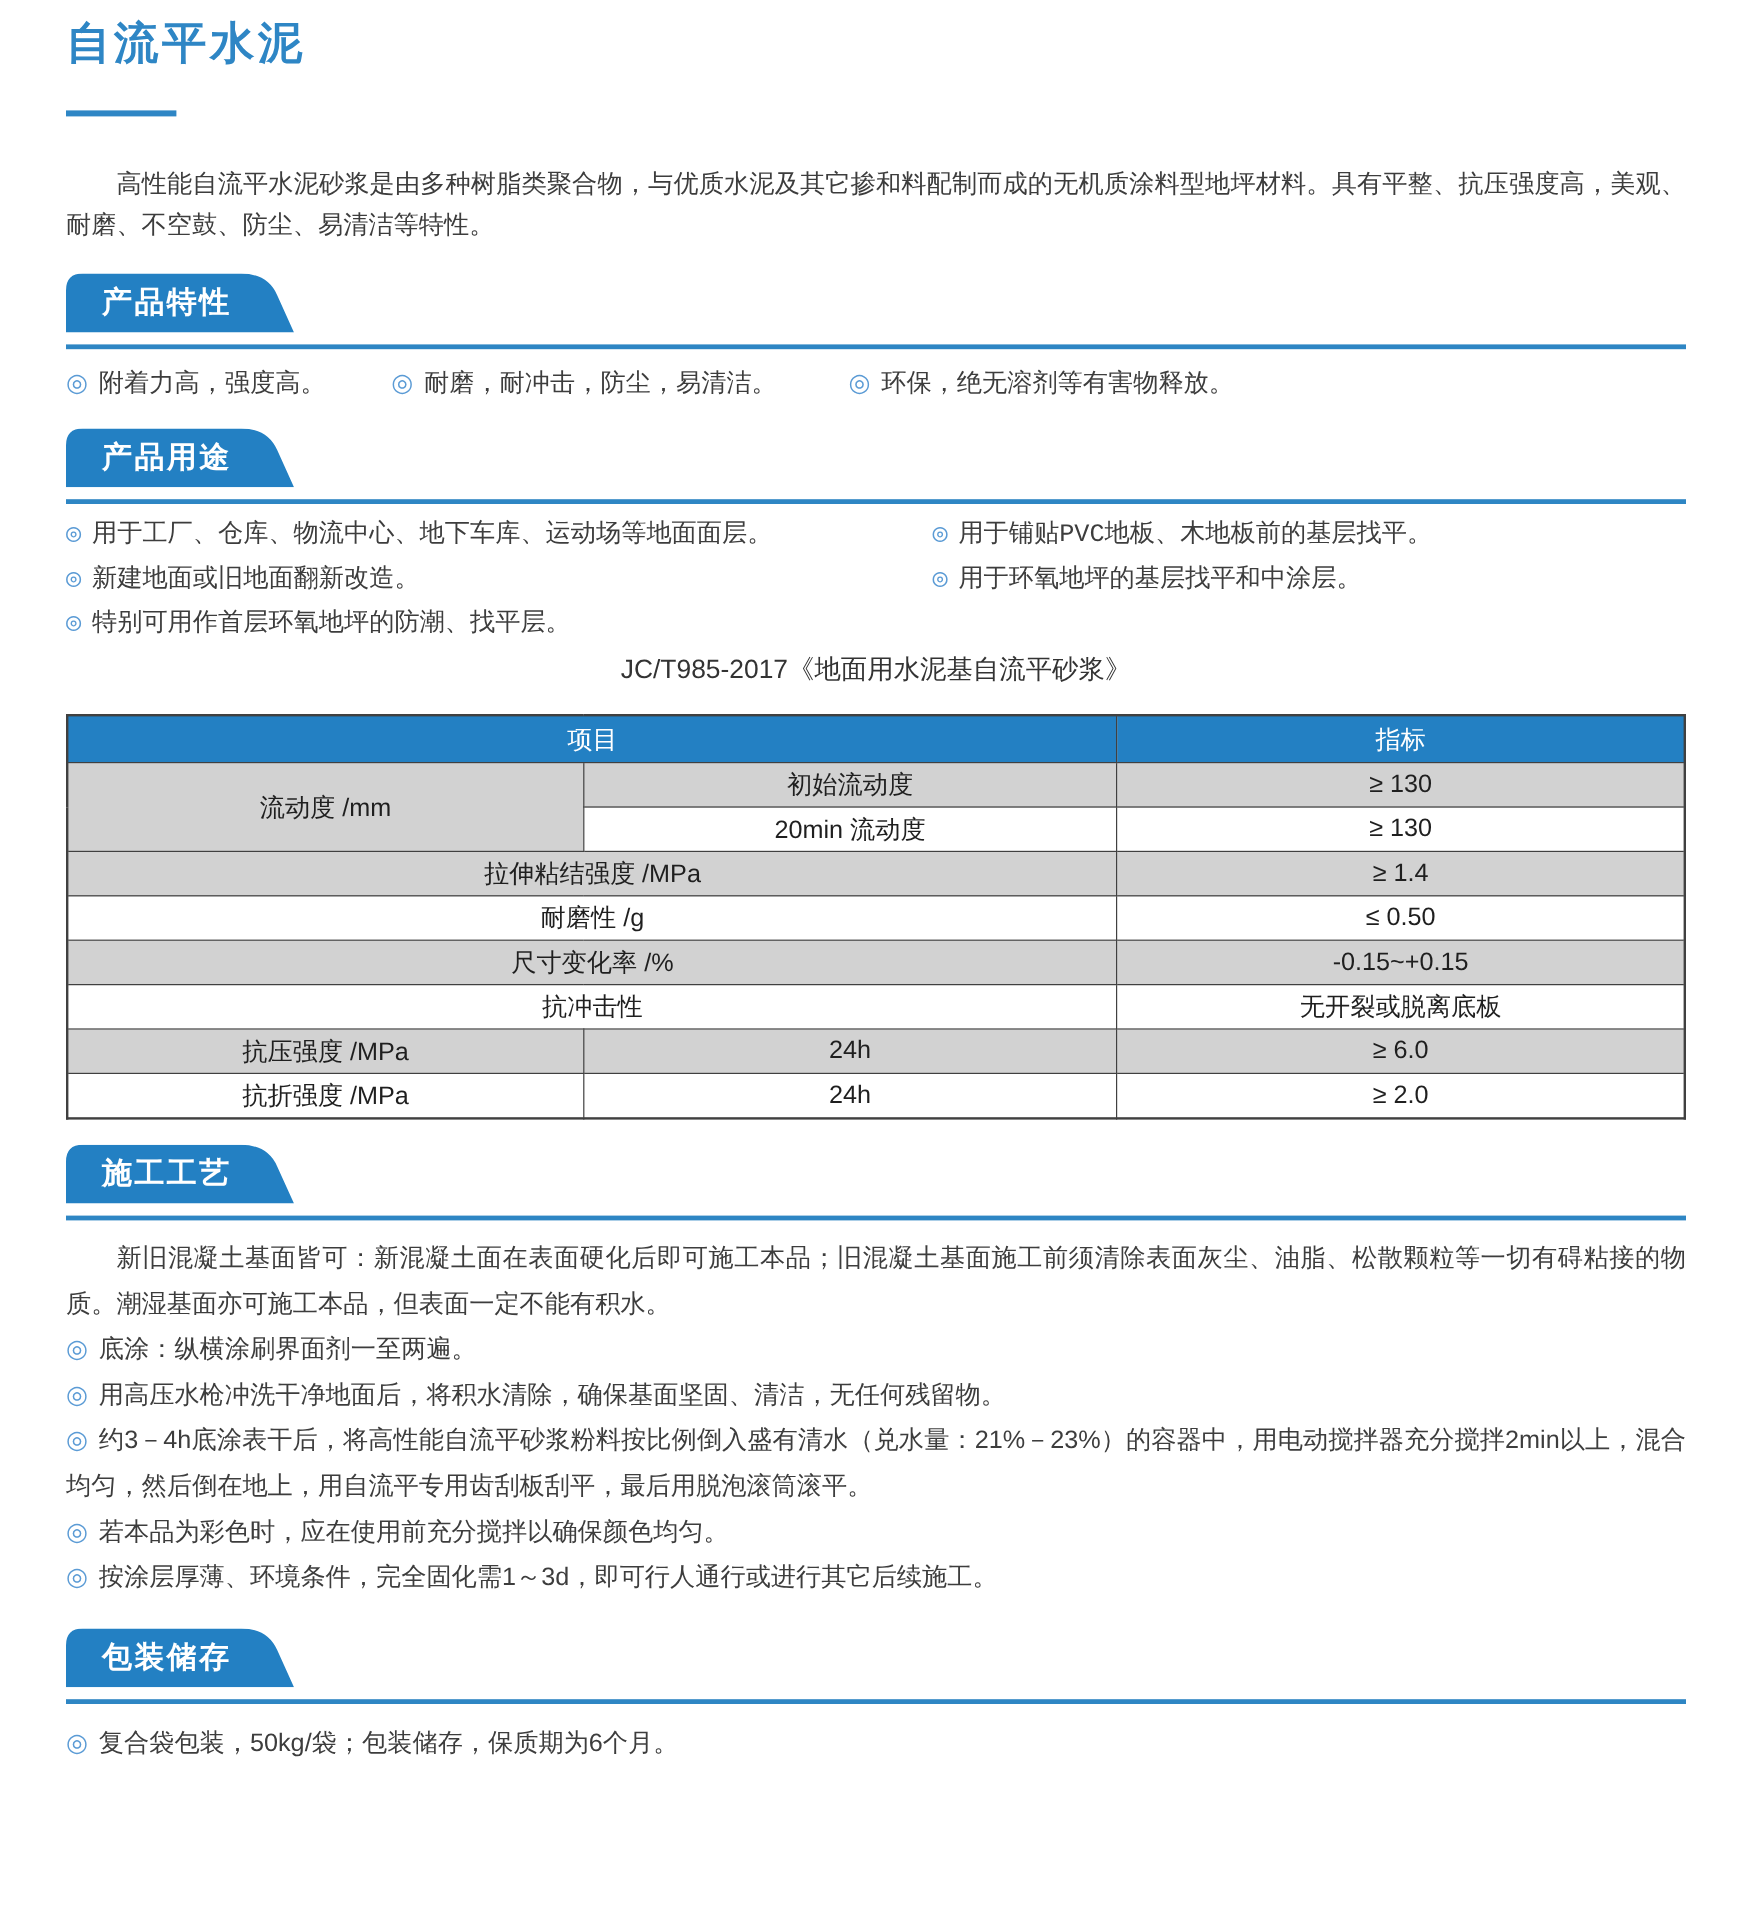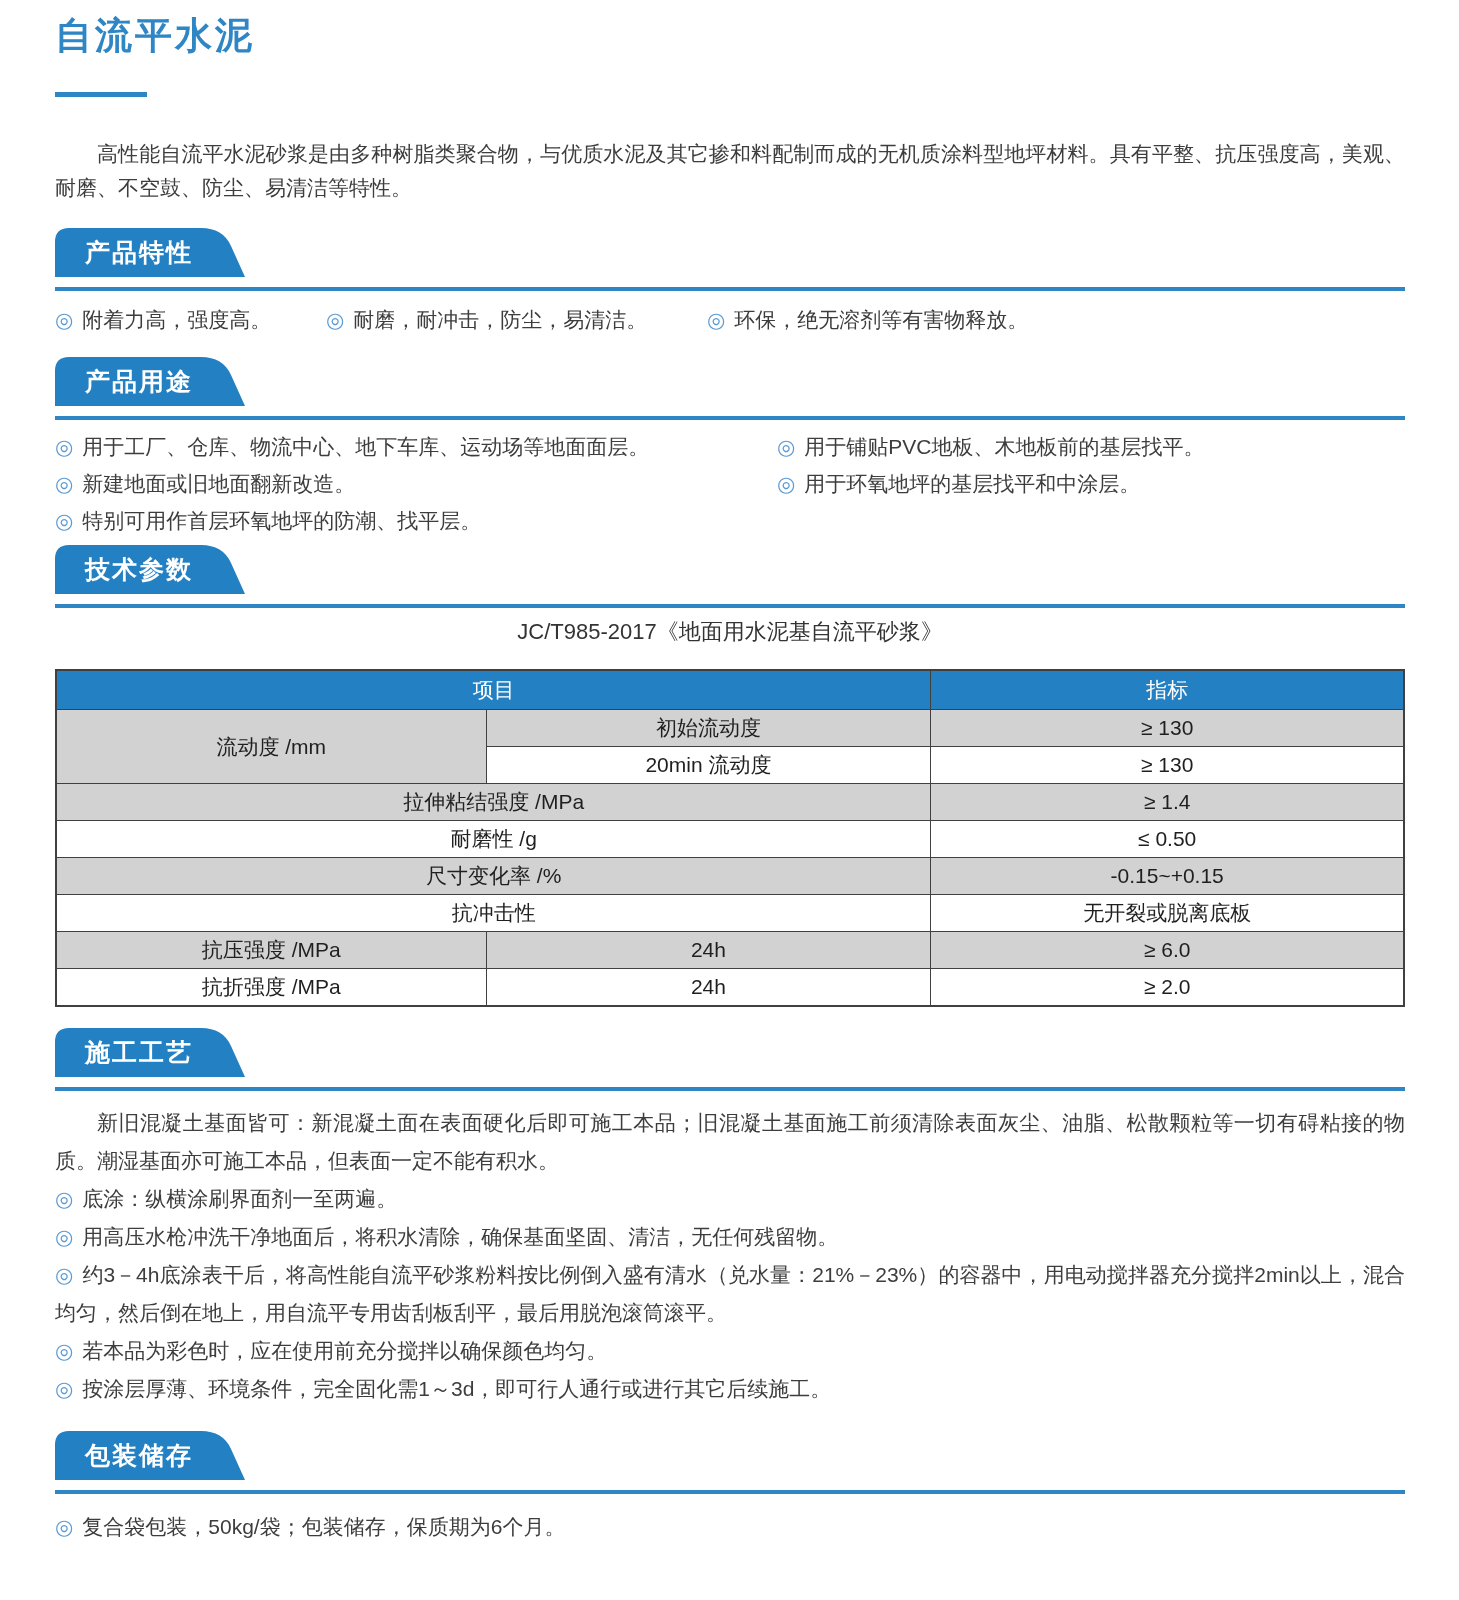--- a/index.html
+++ b/index.html
@@ -33,21 +33,21 @@
   
   .bullet{margin:0;font-size:21px;line-height:28px;}
   .bi{color:#5b9bd5;margin-right:9px;}
 
   .features-row{display:flex;margin-top:14px;}
   .features-row .f1{width:271px;}
   .features-row .f2{width:381px;}
   .features-row .f3{flex:1;}
 
   .uses{display:flex;margin-top:12px;}
-  .uses-col{display:flex;flex-direction:column;gap:9px;}
+  .uses-col{display:flex;flex-direction:column;gap:9px;font-family:Liberation Mono, monospace;}
   .uses-left{width:722px;}
   .uses-right{flex:1;}
 
   
   .caption{margin-top:8px;text-align:center;font-size:22px;line-height:30px;color:#333333;}
   table.params{width:100%;border-collapse:collapse;margin-top:8px;border:2px solid #404040;}
   table.params td{border:1px solid #404040;height:36px;text-align:center;vertical-align:middle;
     font-size:21px;color:#1f1f1f;padding:0 4px;}
   table.params thead td{background:#2380c3;color:#ffffff;height:38px;text-align:center;}
   table.params td.g{background:#d2d2d2;}
@@ -98,29 +98,20 @@
       <p class="bullet"><span class="bi">◎</span><span>用于工厂、仓库、物流中心、地下车库、运动场等地面面层。</span></p>
       <p class="bullet"><span class="bi">◎</span><span>新建地面或旧地面翻新改造。</span></p>
       <p class="bullet"><span class="bi">◎</span><span>特别可用作首层环氧地坪的防潮、找平层。</span></p>
     </div>
     <div class="uses-col uses-right">
       <p class="bullet"><span class="bi">◎</span><span>用于铺贴PVC地板、木地板前的基层找平。</span></p>
       <p class="bullet"><span class="bi">◎</span><span>用于环氧地坪的基层找平和中涂层。</span></p>
     </div>
   </div>
 
-  <div class="section-bar mt-params">
-    <div class="section-rule"></div>
-    <div class="tab">
-      <svg width="200" height="49" viewBox="0 0 200 49">
-        <path d="M0,14 Q0,0 14,0 L146,0 Q168,0 176,18 L190,49 L0,49 Z" fill="#2380c3"></path>
-      </svg>
-      <span class="tab-label">技术参数</span>
-    </div>
-  </div>
   <p class="caption">JC/T985-2017《地面用水泥基自流平砂浆》</p>
 
   <table class="params">
     <colgroup>
       <col style="width:31.9%">
         <col style="width:33%">
         <col style="width:35.1%">
     </colgroup>
     <thead>
       <tr>

